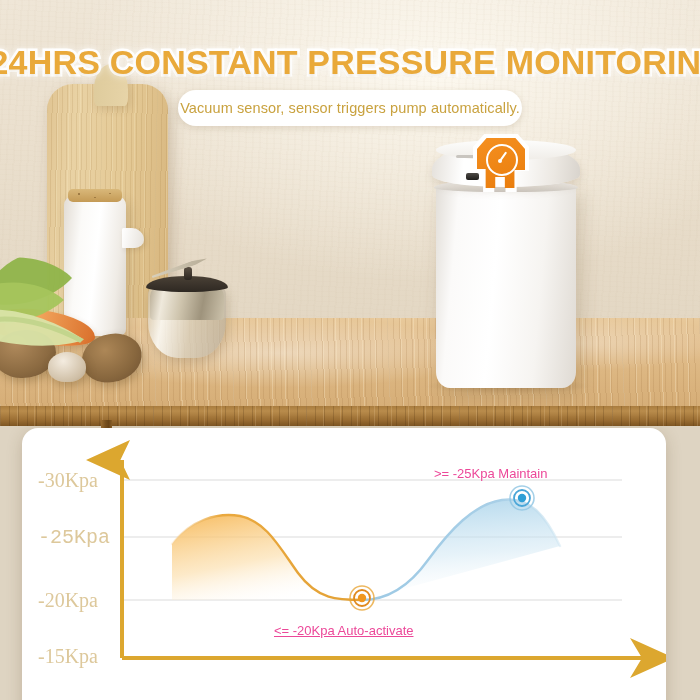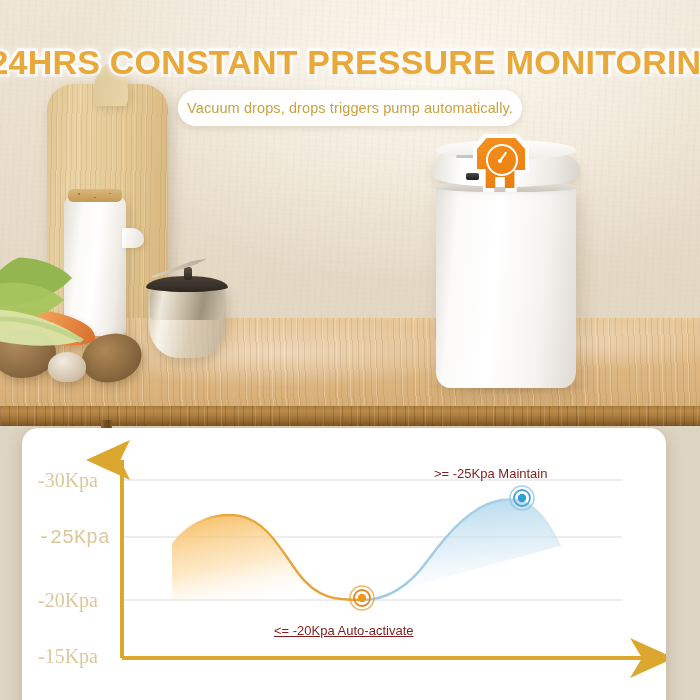--- a/index.html
+++ b/index.html
@@ -234,21 +234,21 @@
     box-shadow:0 4px 16px rgba(90,65,30,.22);
     overflow:hidden;
   }
   .chart-svg{position:absolute;left:0;top:0;width:644px;height:250px;}
   .ylabel{
     position:absolute;
     font-family:"Liberation Serif", serif;
     font-size:20px;color:#ddc89b;white-space:nowrap;
   }
   .ann{
-    position:absolute;font-size:13px;color:#7f1d1d;white-space:nowrap;
+    position:absolute;font-size:13px;color:#ec4899;white-space:nowrap;
   }
 </style>
 </head>
 <body>
 
 <div id="stage">
 
   <div class="scene">
     <div class="wall"></div>
 
@@ -293,21 +293,21 @@
       <div class="badge-gauge"></div>
     </div>
   </div>
 
   <div class="counter-edge"></div>
   <div class="table-leg"></div>
 
   <div class="title">24HRS CONSTANT PRESSURE MONITORING</div>
 
   <div class="subtitle-pill">
-    <span class="subtitle-text">Vacuum drops, drops triggers pump automatically.</span>
+    <span class="subtitle-text">Vacuum sensor, sensor triggers pump automatically.</span>
   </div>
 
   <div class="chart-card">
 
     <svg class="chart-svg" viewBox="0 0 644 250">
       <defs>
         <linearGradient id="gOrange" x1="0" y1="0" x2="0" y2="1">
           <stop offset="0%" stop-color="#f3b košice"></stop>
         </linearGradient>
         <linearGradient id="og" x1="0.15" y1="0" x2="0.6" y2="1">

